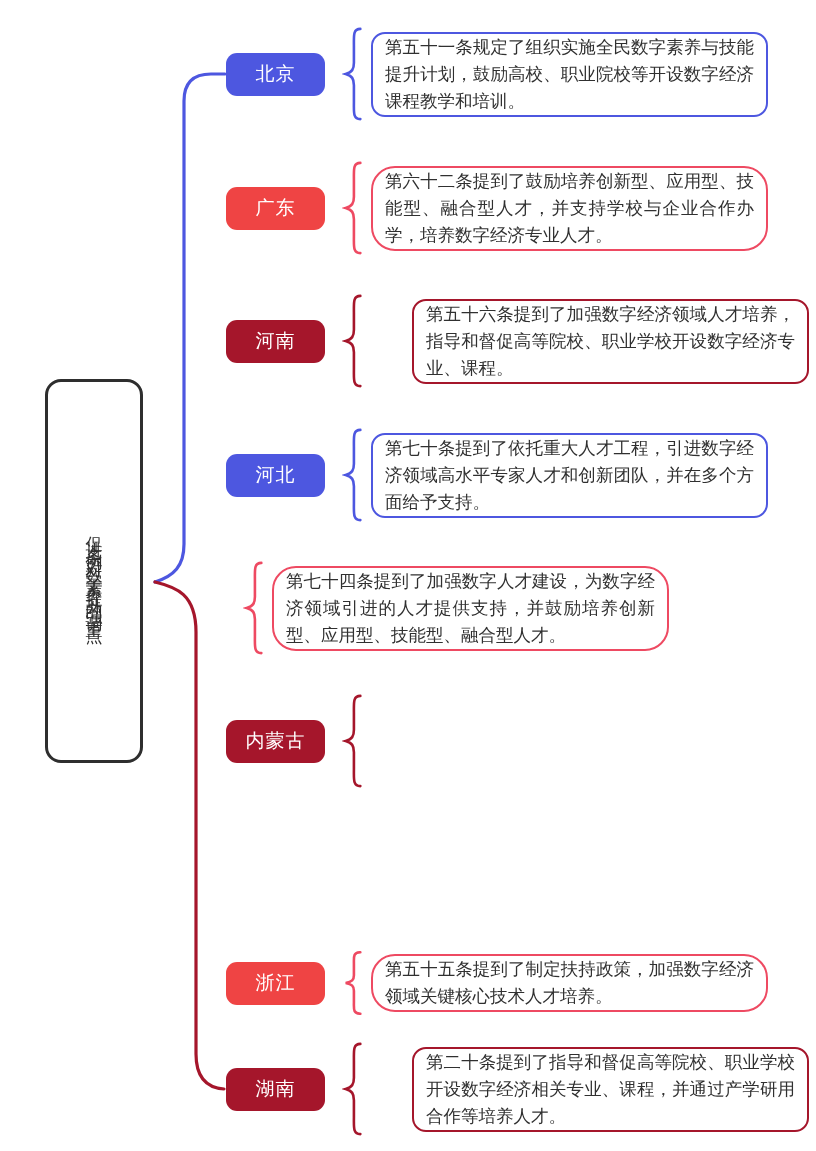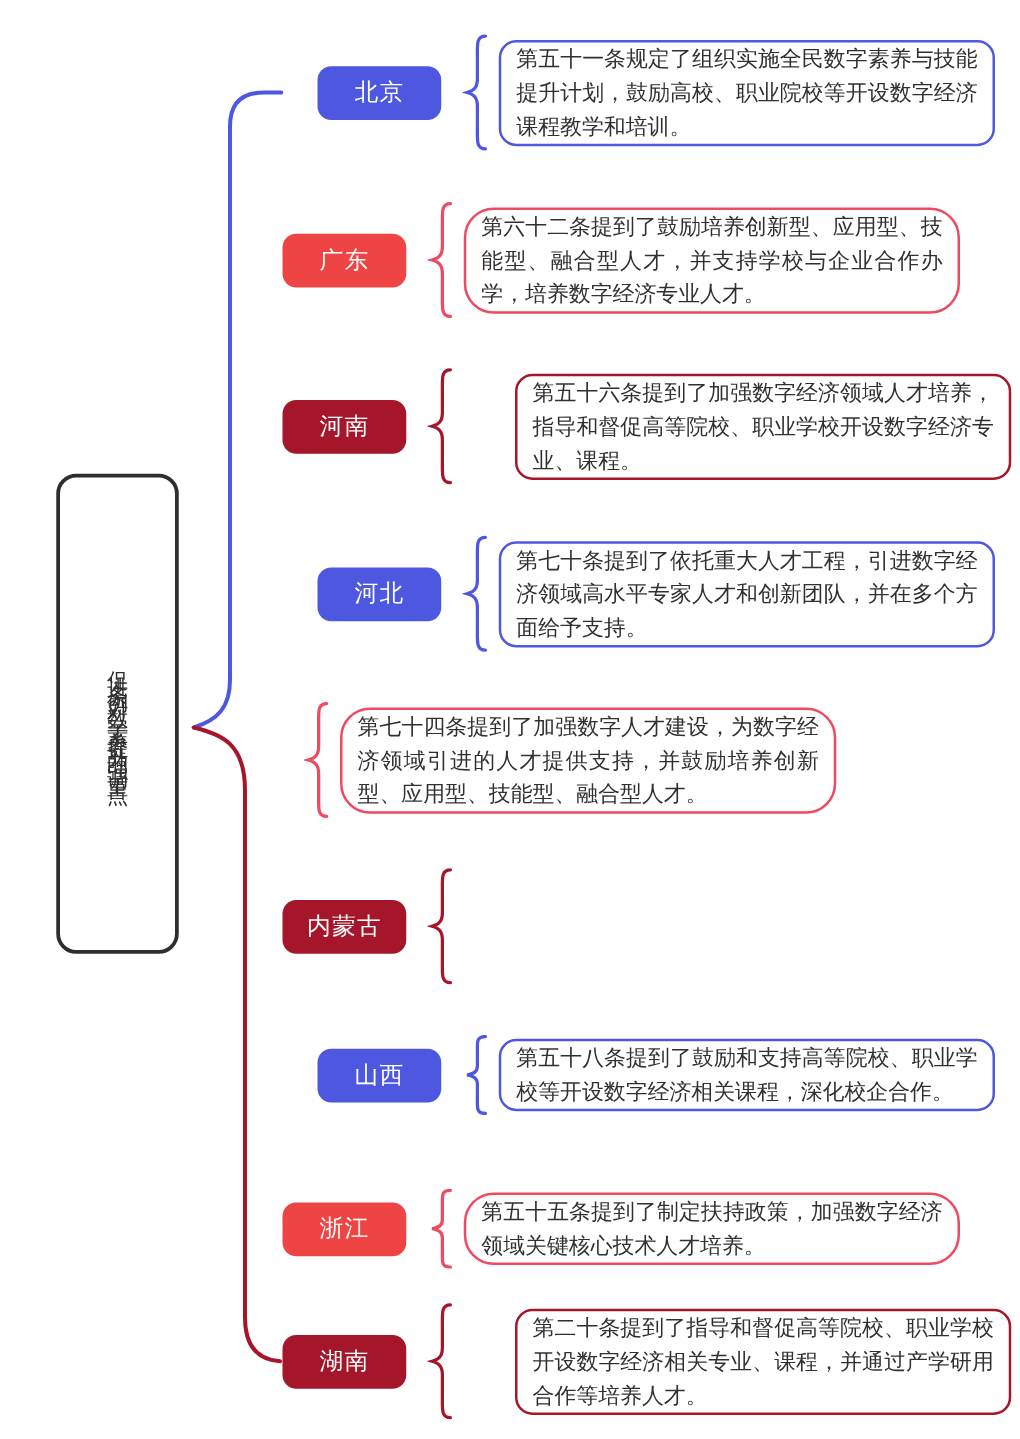--- a/index.html
+++ b/index.html
@@ -82,21 +82,21 @@
     border-radius: 14px;
     padding: 0 12px;
     font-size: 17.5px;
     line-height: 27px;
     color: #303030;
     background: #ffffff;
     text-align: justify;
   }
 
   
-  .c-blue .node   { background: #4d57e0; margin-left: 28px; }
+  .c-blue .node   { background: #4d57e0; }
   .c-blue .detail { border-color: #4d57e0; }
   .c-blue .brace path { stroke: #4d57e0; }
   .c-pink .node   { background: #ef4444; }
   .c-pink .detail { border-color: #ee4a62; border-radius: 24px; }
   .c-pink .brace path { stroke: #ee4a62; }
   .c-dred .node   { background: #a5162b; text-align: center; }
   .c-dred .detail { border-color: #a5162b; margin-left: 48px; }
   .c-dred .brace path { stroke: #a5162b; }
 
   
@@ -163,27 +163,20 @@
     <div class="detail">第七十四条提到了加强数字人才建设，为数字经济领域引进的人才提供支持，并鼓励培养创新型、应用型、技能型、融合型人才。</div>
   </div>
 
   <div class="row r6 c-dred">
     <div class="node">内蒙古</div>
     <svg class="brace" viewBox="0 0 24 100" preserveAspectRatio="none">
       <path vector-effect="non-scaling-stroke" d="M20 2 C12 2 13 9 13 20 L13 38 C13 45 11 48 4 50 C11 52 13 55 13 62 L13 80 C13 91 12 98 20 98"></path>
     </svg>
   </div>
 
-  <div class="row r7 c-blue">
-    <div class="node">山西</div>
-    <svg class="brace" viewBox="0 0 24 100" preserveAspectRatio="none">
-      <path vector-effect="non-scaling-stroke" d="M20 2 C12 2 13 9 13 20 L13 38 C13 45 11 48 4 50 C11 52 13 55 13 62 L13 80 C13 91 12 98 20 98"></path>
-    </svg>
-    <div class="detail">第五十八条提到了鼓励和支持高等院校、职业学校等开设数字经济相关课程，深化校企合作。</div>
-  </div>
 
   <div class="row r8 c-pink">
     <div class="node">浙江</div>
     <svg class="brace" viewBox="0 0 24 100" preserveAspectRatio="none">
       <path vector-effect="non-scaling-stroke" d="M20 2 C12 2 13 9 13 20 L13 38 C13 45 11 48 4 50 C11 52 13 55 13 62 L13 80 C13 91 12 98 20 98"></path>
     </svg>
     <div class="detail">第五十五条提到了制定扶持政策，加强数字经济领域关键核心技术人才培养。</div>
   </div>
 
   <div class="row r9 c-dred">

